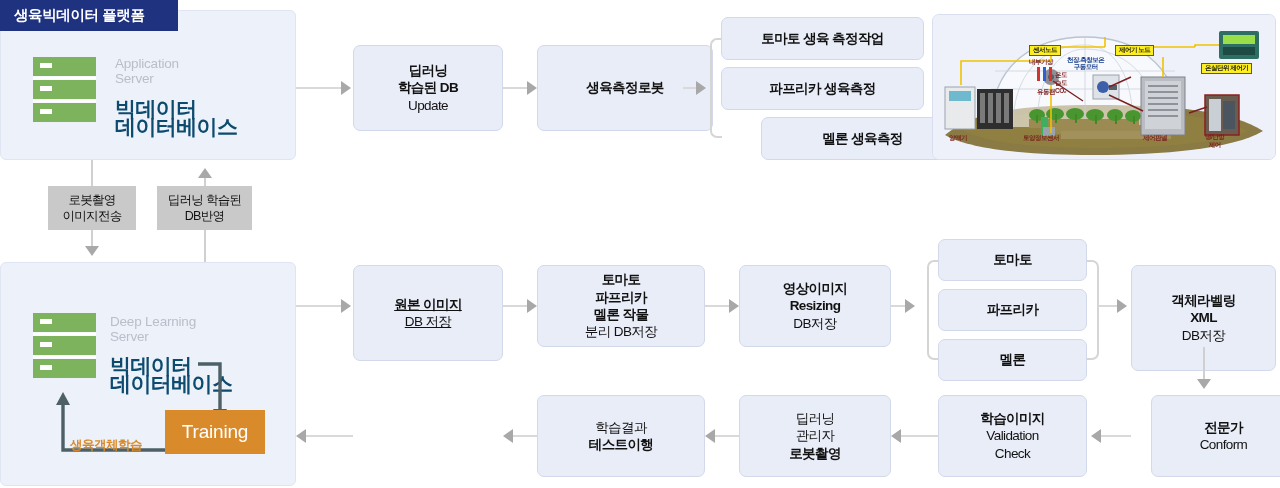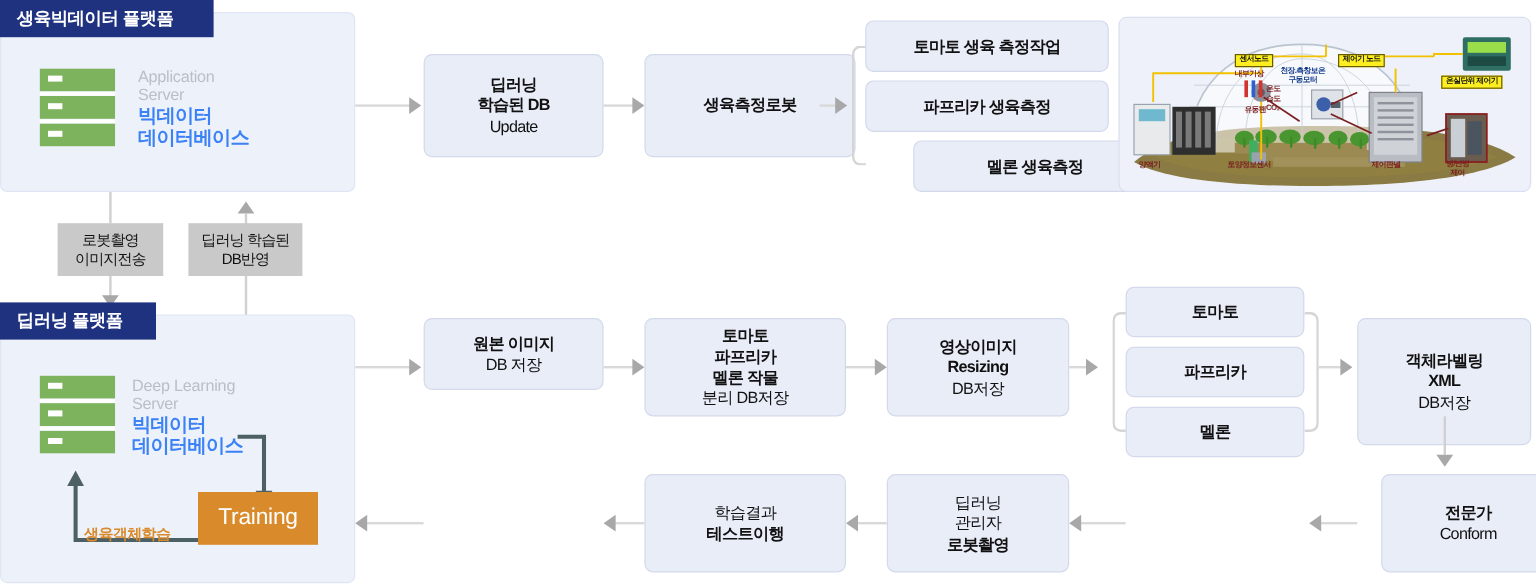--- a/index.html
+++ b/index.html
@@ -34,27 +34,27 @@
   .server-icon{display:block;}
 
   .srv-label-sub{
     color:#b9bec8;
     font-size:13.5px;
     line-height:15px;
     letter-spacing:-0.2px;
     white-space:pre-line;
   }
   .srv-label-main{
-    color:#3b82f6;
+    color:#0c4a6e;
     font-weight:bold;
-    font-size:16px;
+    font-size:21px;
     line-height:18px;
     letter-spacing:-0.6px;
     white-space:pre-line;
-    margin-top:1px;
+    margin-top:12px;
   }
 
   
   .training-box{
     background:#d98a2b;
     color:#ffffff;
     font-size:19px;
     letter-spacing:-0.2px;
     display:flex;align-items:center;justify-content:center;
     z-index:4;
@@ -205,23 +205,20 @@
 
   <div class="abs vline" style="left:204px;top:178px;height:14px;"></div>
   <div class="abs arrow-u" style="left:198px;top:168px;"></div>
   <div class="abs note" style="left:157px;top:186px;width:95px;height:44px;">
     <span>딥러닝 학습된
 DB반영</span>
   </div>
   <div class="abs vline" style="left:204px;top:230px;height:42px;"></div>
 
   <div class="abs panel" style="left:0px;top:262px;width:296px;height:224px;"></div>
-  <div class="abs panel-title" style="left:0px;top:252px;width:130px;height:31px;">
-    <span>딥러닝 플랫폼</span>
-  </div>
 
   <div class="abs" style="left:33px;top:313px;">
     <svg class="server-icon" width="63" height="65" viewBox="0 0 63 65" aria-hidden="true">
       <rect x="0" y="0" width="63" height="19" fill="#7cb35c"></rect>
       <rect x="0" y="23" width="63" height="19" fill="#7cb35c"></rect>
       <rect x="0" y="46" width="63" height="19" fill="#7cb35c"></rect>
       <rect x="7" y="6" width="12" height="5" fill="#ffffff"></rect>
       <rect x="7" y="29" width="12" height="5" fill="#ffffff"></rect>
       <rect x="7" y="52" width="12" height="5" fill="#ffffff"></rect>
       <rect x="0" y="19.5" width="63" height="3.2" fill="#ffffff"></rect>
@@ -406,21 +403,21 @@
     <div class="gh-txt" style="left:16px;top:120px;">양액기</div>
     <div class="gh-txt" style="left:90px;top:120px;">토양정보센서</div>
     <div class="gh-txt" style="left:210px;top:120px;">제어판넬</div>
     <div class="gh-txt" style="left:272px;top:118px;white-space:pre-line;text-align:center;line-height:8px;">냉/난방
 제어</div>
   </div>
 
   <div class="abs hline" style="left:296px;top:305px;width:48px;"></div>
   <div class="abs arrow-r" style="left:341px;top:299px;"></div>
 
-  <div class="abs pbox" style="left:353px;top:265px;width:150px;height:60px;">
+  <div class="abs pbox" style="left:353px;top:265px;width:150px;height:96px;text-decoration:underline;">
     <div class="inner">
       <div class="b">원본 이미지</div>
       <div class="r">DB 저장</div>
     </div>
   </div>
 
   <div class="abs hline" style="left:503px;top:305px;width:28px;"></div>
   <div class="abs arrow-r" style="left:527px;top:299px;"></div>
 
   <div class="abs pbox" style="left:537px;top:265px;width:168px;height:82px;">
@@ -481,20 +478,27 @@
   <div class="abs pbox" style="left:1131px;top:395px;width:145px;height:82px;margin-left:20px;">
     <div class="inner">
       <div class="b">전문가</div>
       <div class="r">Conform</div>
     </div>
   </div>
 
   <div class="abs hline" style="left:1099px;top:435px;width:32px;"></div>
   <div class="abs arrow-l" style="left:1091px;top:429px;"></div>
 
+  <div class="abs pbox" style="left:938px;top:395px;width:149px;height:82px;">
+    <div class="inner">
+      <div class="b">학습이미지</div>
+      <div class="r">Validation</div>
+      <div class="r">Check</div>
+    </div>
+  </div>
 
   <div class="abs hline" style="left:899px;top:435px;width:39px;"></div>
   <div class="abs arrow-l" style="left:891px;top:429px;"></div>
 
   <div class="abs pbox" style="left:739px;top:395px;width:152px;height:82px;">
     <div class="inner">
       <div class="r">딥러닝</div>
       <div class="r">관리자</div>
       <div class="b">로봇촬영</div>
     </div>

